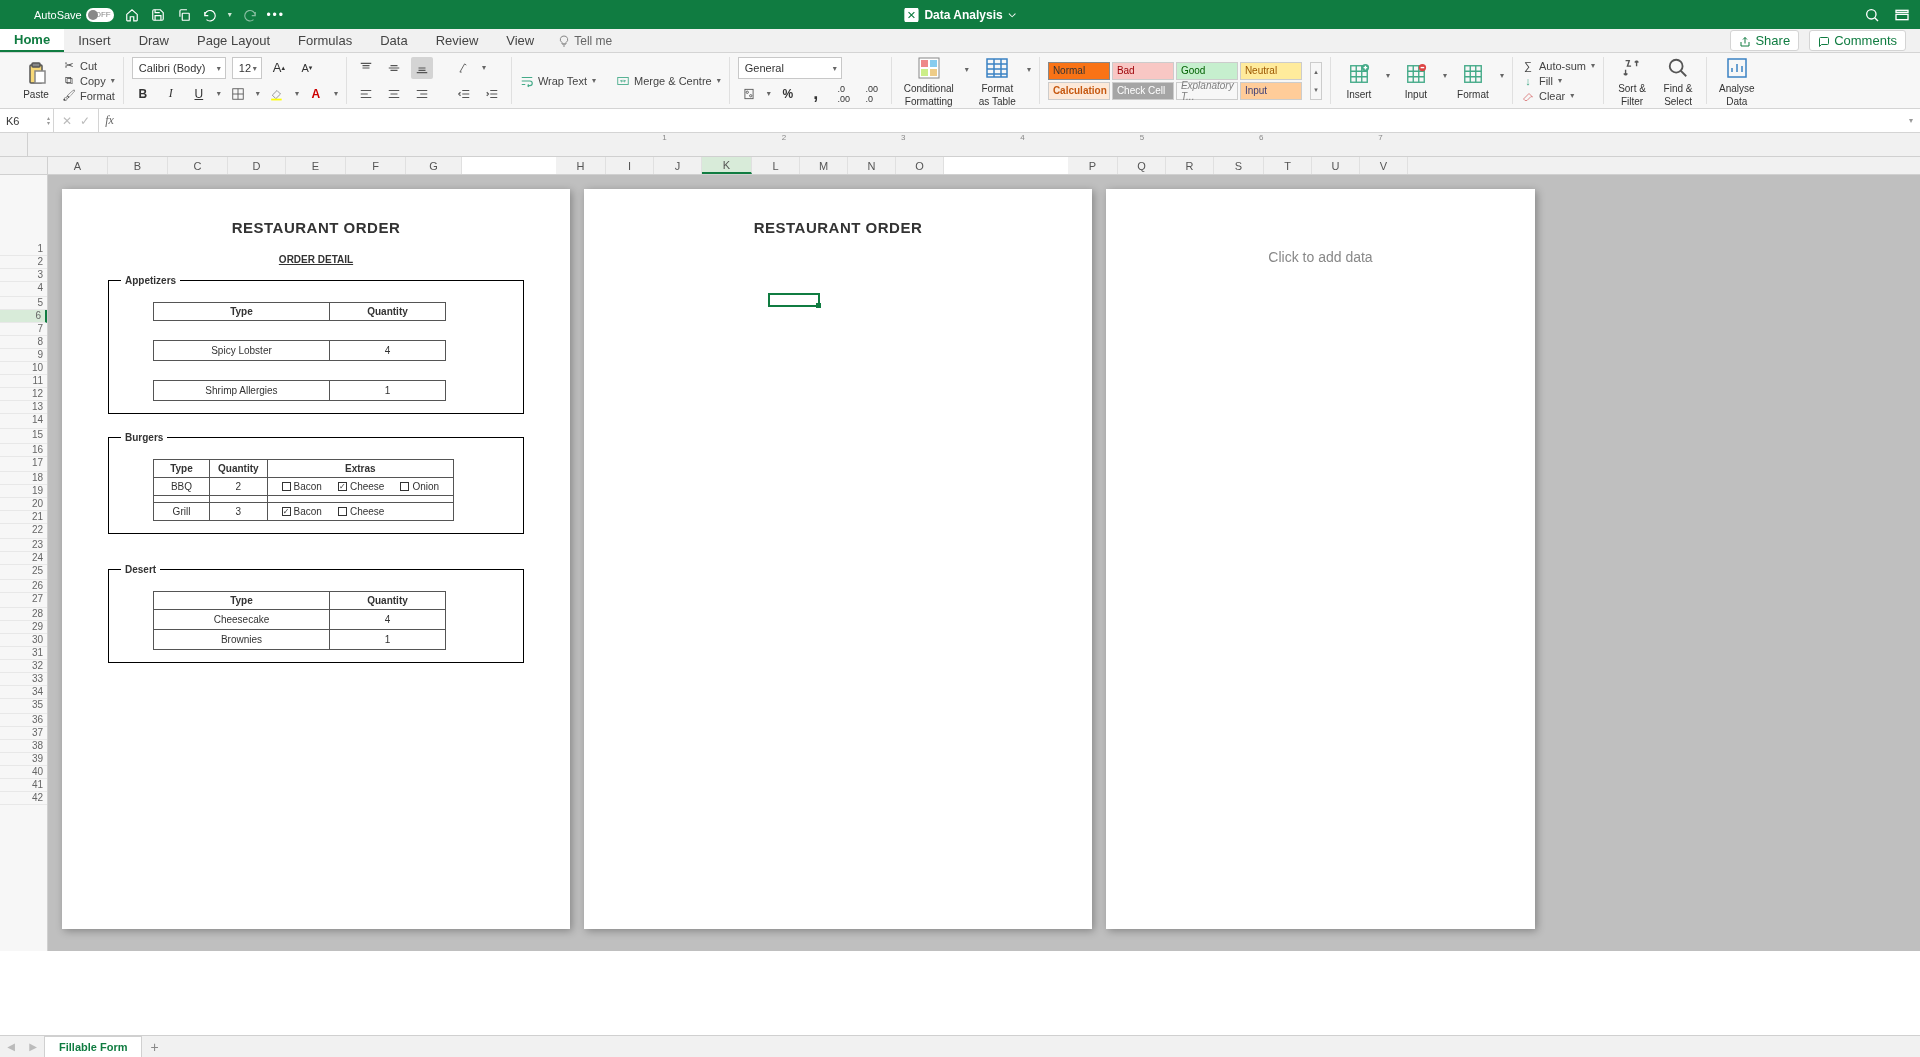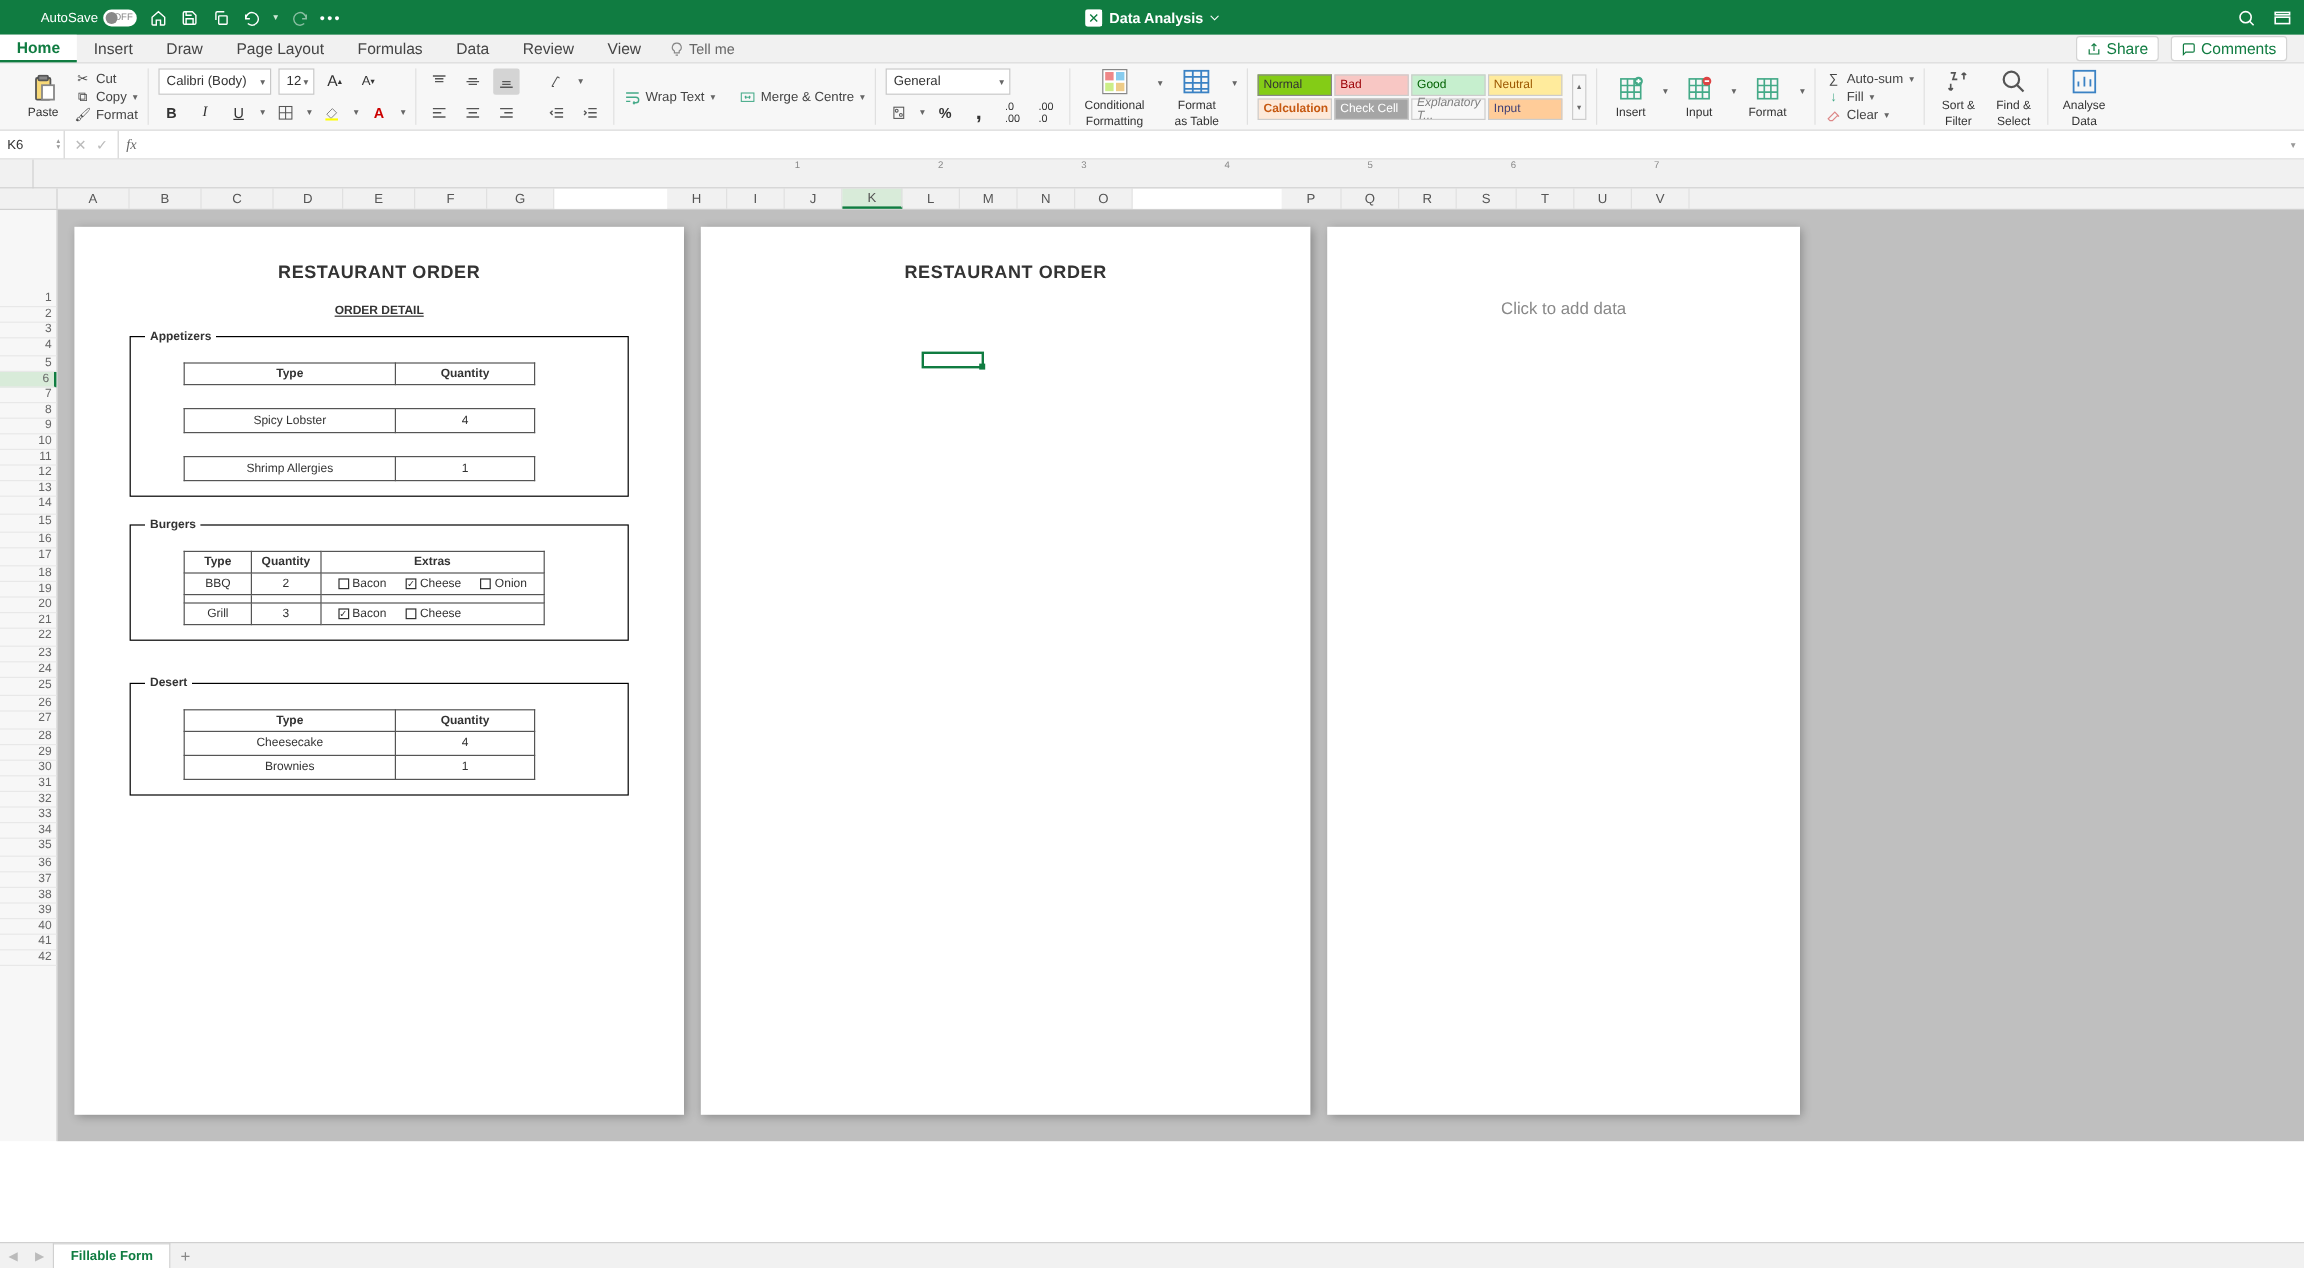--- a/index.html
+++ b/index.html
@@ -17,40 +17,40 @@
 .titlebar-center .doc-icon { width: 14px; height: 14px; background: #fff; border-radius: 2px; }
 .titlebar-right { margin-left: auto; display: flex; gap: 14px; }
 
 
 .ribbon-tabs { background: #f1f1f1; height: 24px; display: flex; align-items: center; border-bottom: 1px solid #d4d4d4; }
 .rtab { padding: 0 14px; height: 100%; display: flex; align-items: center; cursor: pointer; font-size: 13px; color: #444; }
 .rtab.active { background: #fff; color: #107c41; font-weight: 600; border-bottom: 2px solid #107c41; }
 .tellme { display: flex; align-items: center; gap: 4px; color: #666; margin-left: 10px; }
 .bulb { width: 12px; height: 12px; }
 .ribbon-right { margin-left: auto; display: flex; gap: 10px; padding-right: 14px; }
-.share-btn, .comments-btn { display: flex; align-items: center; gap: 4px; color: #107c41; font-size: 13px; cursor: pointer; padding: 2px 8px; border: 1px solid #d4d4d4; border-radius: 3px; background: #fff; }
+.share-btn, .comments-btn { display: flex; align-items: flex-end; gap: 4px; color: #107c41; font-size: 13px; cursor: pointer; padding: 2px 8px; border: 1px solid #d4d4d4; border-radius: 3px; background: #fff; }
 
 
 .ribbon { background: #f7f7f7; height: 56px; display: flex; align-items: stretch; padding: 4px 8px; border-bottom: 1px solid #d4d4d4; gap: 0; }
 .rgroup { display: flex; flex-direction: column; justify-content: center; border-right: 1px solid #e0e0e0; padding: 0 8px; }
 .rgroup.norule { border-right: none; }
 .rrow { display: flex; align-items: center; gap: 6px; }
 .big-btn { display: flex; flex-direction: column; align-items: center; justify-content: center; font-size: 10px; gap: 2px; cursor: pointer; padding: 0 4px; min-width: 40px; }
 .big-ico { width: 26px; height: 26px; display: flex; align-items: center; justify-content: center; }
 .small-line { display: flex; align-items: center; gap: 4px; font-size: 11px; cursor: pointer; color: #444; }
 .small-ico { width: 14px; height: 14px; display: flex; align-items: center; justify-content: center; }
 .font-name { width: 94px; height: 22px; border: 1px solid #c8c8c8; background: #fff; font-size: 11px; padding: 0 18px 0 6px; display: flex; align-items: center; position: relative; }
 .font-size { width: 30px; height: 22px; border: 1px solid #c8c8c8; background: #fff; font-size: 11px; padding: 0 16px 0 6px; display: flex; align-items: center; position: relative; }
 .combo-caret { position: absolute; right: 4px; top: 50%; transform: translateY(-50%); font-size: 8px; color: #666; }
 .iconbtn { width: 22px; height: 22px; display: flex; align-items: center; justify-content: center; cursor: pointer; border-radius: 2px; }
 .iconbtn.active { background: #d4d4d4; }
 .caret { font-size: 8px; color: #666; margin-left: 1px; }
 .num-combo { width: 104px; height: 22px; border: 1px solid #c8c8c8; background: #fff; font-size: 11px; padding: 0 18px 0 6px; display: flex; align-items: center; position: relative; }
 .style-cell { width: 62px; height: 18px; font-size: 10px; padding: 0 4px; display: flex; align-items: center; border: 1px solid #ccc; }
-.sty-normal { background: #84cc16; border-color: #888; }
+.sty-normal { background: #f97316; border-color: #888; }
 .sty-bad { background: #f8c7c4; color: #9c0006; }
 .sty-good { background: #c6efce; color: #006100; }
 .sty-neutral { background: #ffeb9c; color: #9c5700; }
 .sty-calc { background: #fde9d9; color: #c65911; font-weight: 600; }
 .sty-check { background: #a5a5a5; color: #fff; }
 .sty-exp { font-style: italic; color: #7f7f7f; }
 .sty-input { background: #ffcc99; color: #3f3f76; }
 .style-nav { width: 12px; height: 38px; border: 1px solid #ccc; display: flex; flex-direction: column; justify-content: space-around; align-items: center; font-size: 7px; color: #666; margin-left: 2px; }
 
 
@@ -103,21 +103,21 @@
 .t-burg th:nth-child(1), .t-burg td:nth-child(1) { width: 56px; }
 .t-burg th:nth-child(2), .t-burg td:nth-child(2) { width: 56px; }
 .t-burg .extras { width: 176px; }
 .extras-cell { display: flex; gap: 16px; padding: 0 6px; text-align: center; }
 .chk { display: inline-flex; align-items: center; gap: 3px; }
 .chk .box { width: 9px; height: 9px; border: 1px solid #333; display: inline-flex; align-items: center; justify-content: center; font-size: 8px; line-height: 1; }
 .sel-cell { position: absolute; left: 184px; top: 104px; width: 52px; height: 14px; border: 2px solid #107c41; background: #fff; }
 .sel-handle { position: absolute; right: -3px; bottom: -3px; width: 5px; height: 5px; background: #107c41; }
 
 
-.da-pane { background: #fff; box-shadow: 2px 2px 8px rgba(0,0,0,0.3); width: 394px; height: 740px; padding: 60px 0 0; text-align: center; color: #888; font-size: 14px; }
+.da-pane { background: #fff; box-shadow: 2px 2px 8px rgba(0,0,0,0.3); width: 429px; height: 740px; padding: 60px 0 0; text-align: center; color: #888; font-size: 14px; }
 
 
 .sheet-tabs { position: absolute; bottom: 0; left: 0; right: 0; height: 22px; background: #f1f1f1; border-top: 1px solid #d0d0d0; display: flex; align-items: center; }
 .sheet-nav { width: 44px; display: flex; justify-content: space-around; color: #bbb; font-size: 10px; }
 .sheet-tab { padding: 0 14px; height: 100%; display: flex; align-items: center; background: #fff; border: 1px solid #d0d0d0; border-bottom: none; font-size: 11px; color: #107c41; font-weight: 600; }
 .sheet-add { width: 24px; text-align: center; color: #888; font-size: 14px; cursor: pointer; }
 
 svg { display: block; }
 </style>
 </head>

